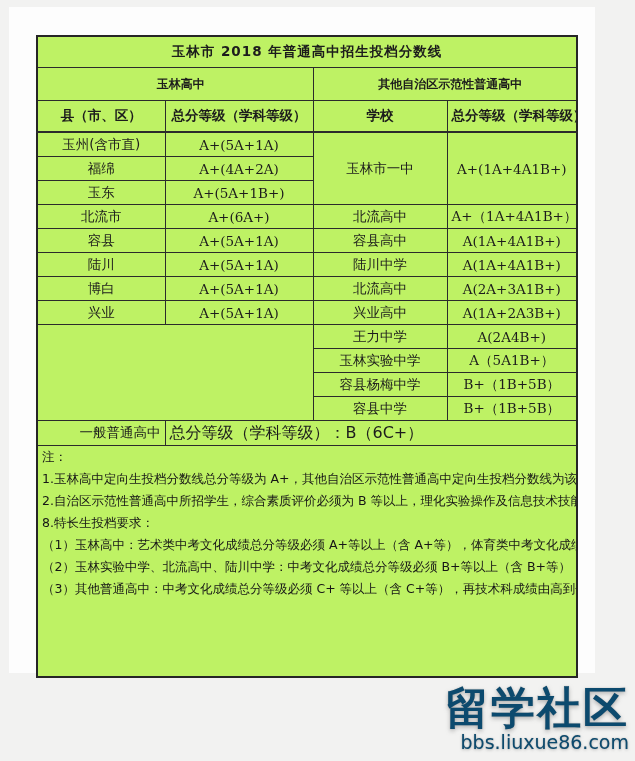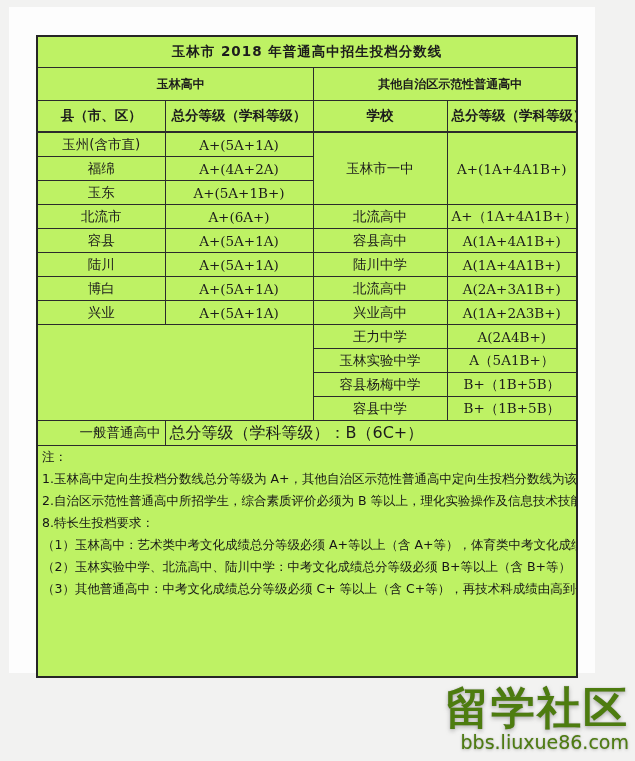--- a/index.html
+++ b/index.html
@@ -53,21 +53,21 @@
   td.notes-cell{
     vertical-align:top;padding:4px 8px 6px 8px;height:230px;
     white-space:normal;
   }
   .notes p{
     margin:0;font-size:12.5px;line-height:22px;color:#161616;
     text-align:justify;
   }
   .watermark{
     position:absolute;right:6px;bottom:8px;text-align:right;
-    color:#4d7c0f;user-select:none;
+    color:#0c4a6e;user-select:none;
   }
   .wm-brand{
     font-size:44px;font-weight:bold;letter-spacing:2px;line-height:44px;
     text-shadow:0 2px 4px rgba(120,120,120,0.55),0 0 1px rgba(150,150,150,0.8);
   }
   .wm-url{
     font-size:19px;line-height:22px;margin-top:1px;
     text-shadow:0 1px 3px rgba(130,130,130,0.55),0 0 1px rgba(160,160,160,0.8);
   }
 </style>

